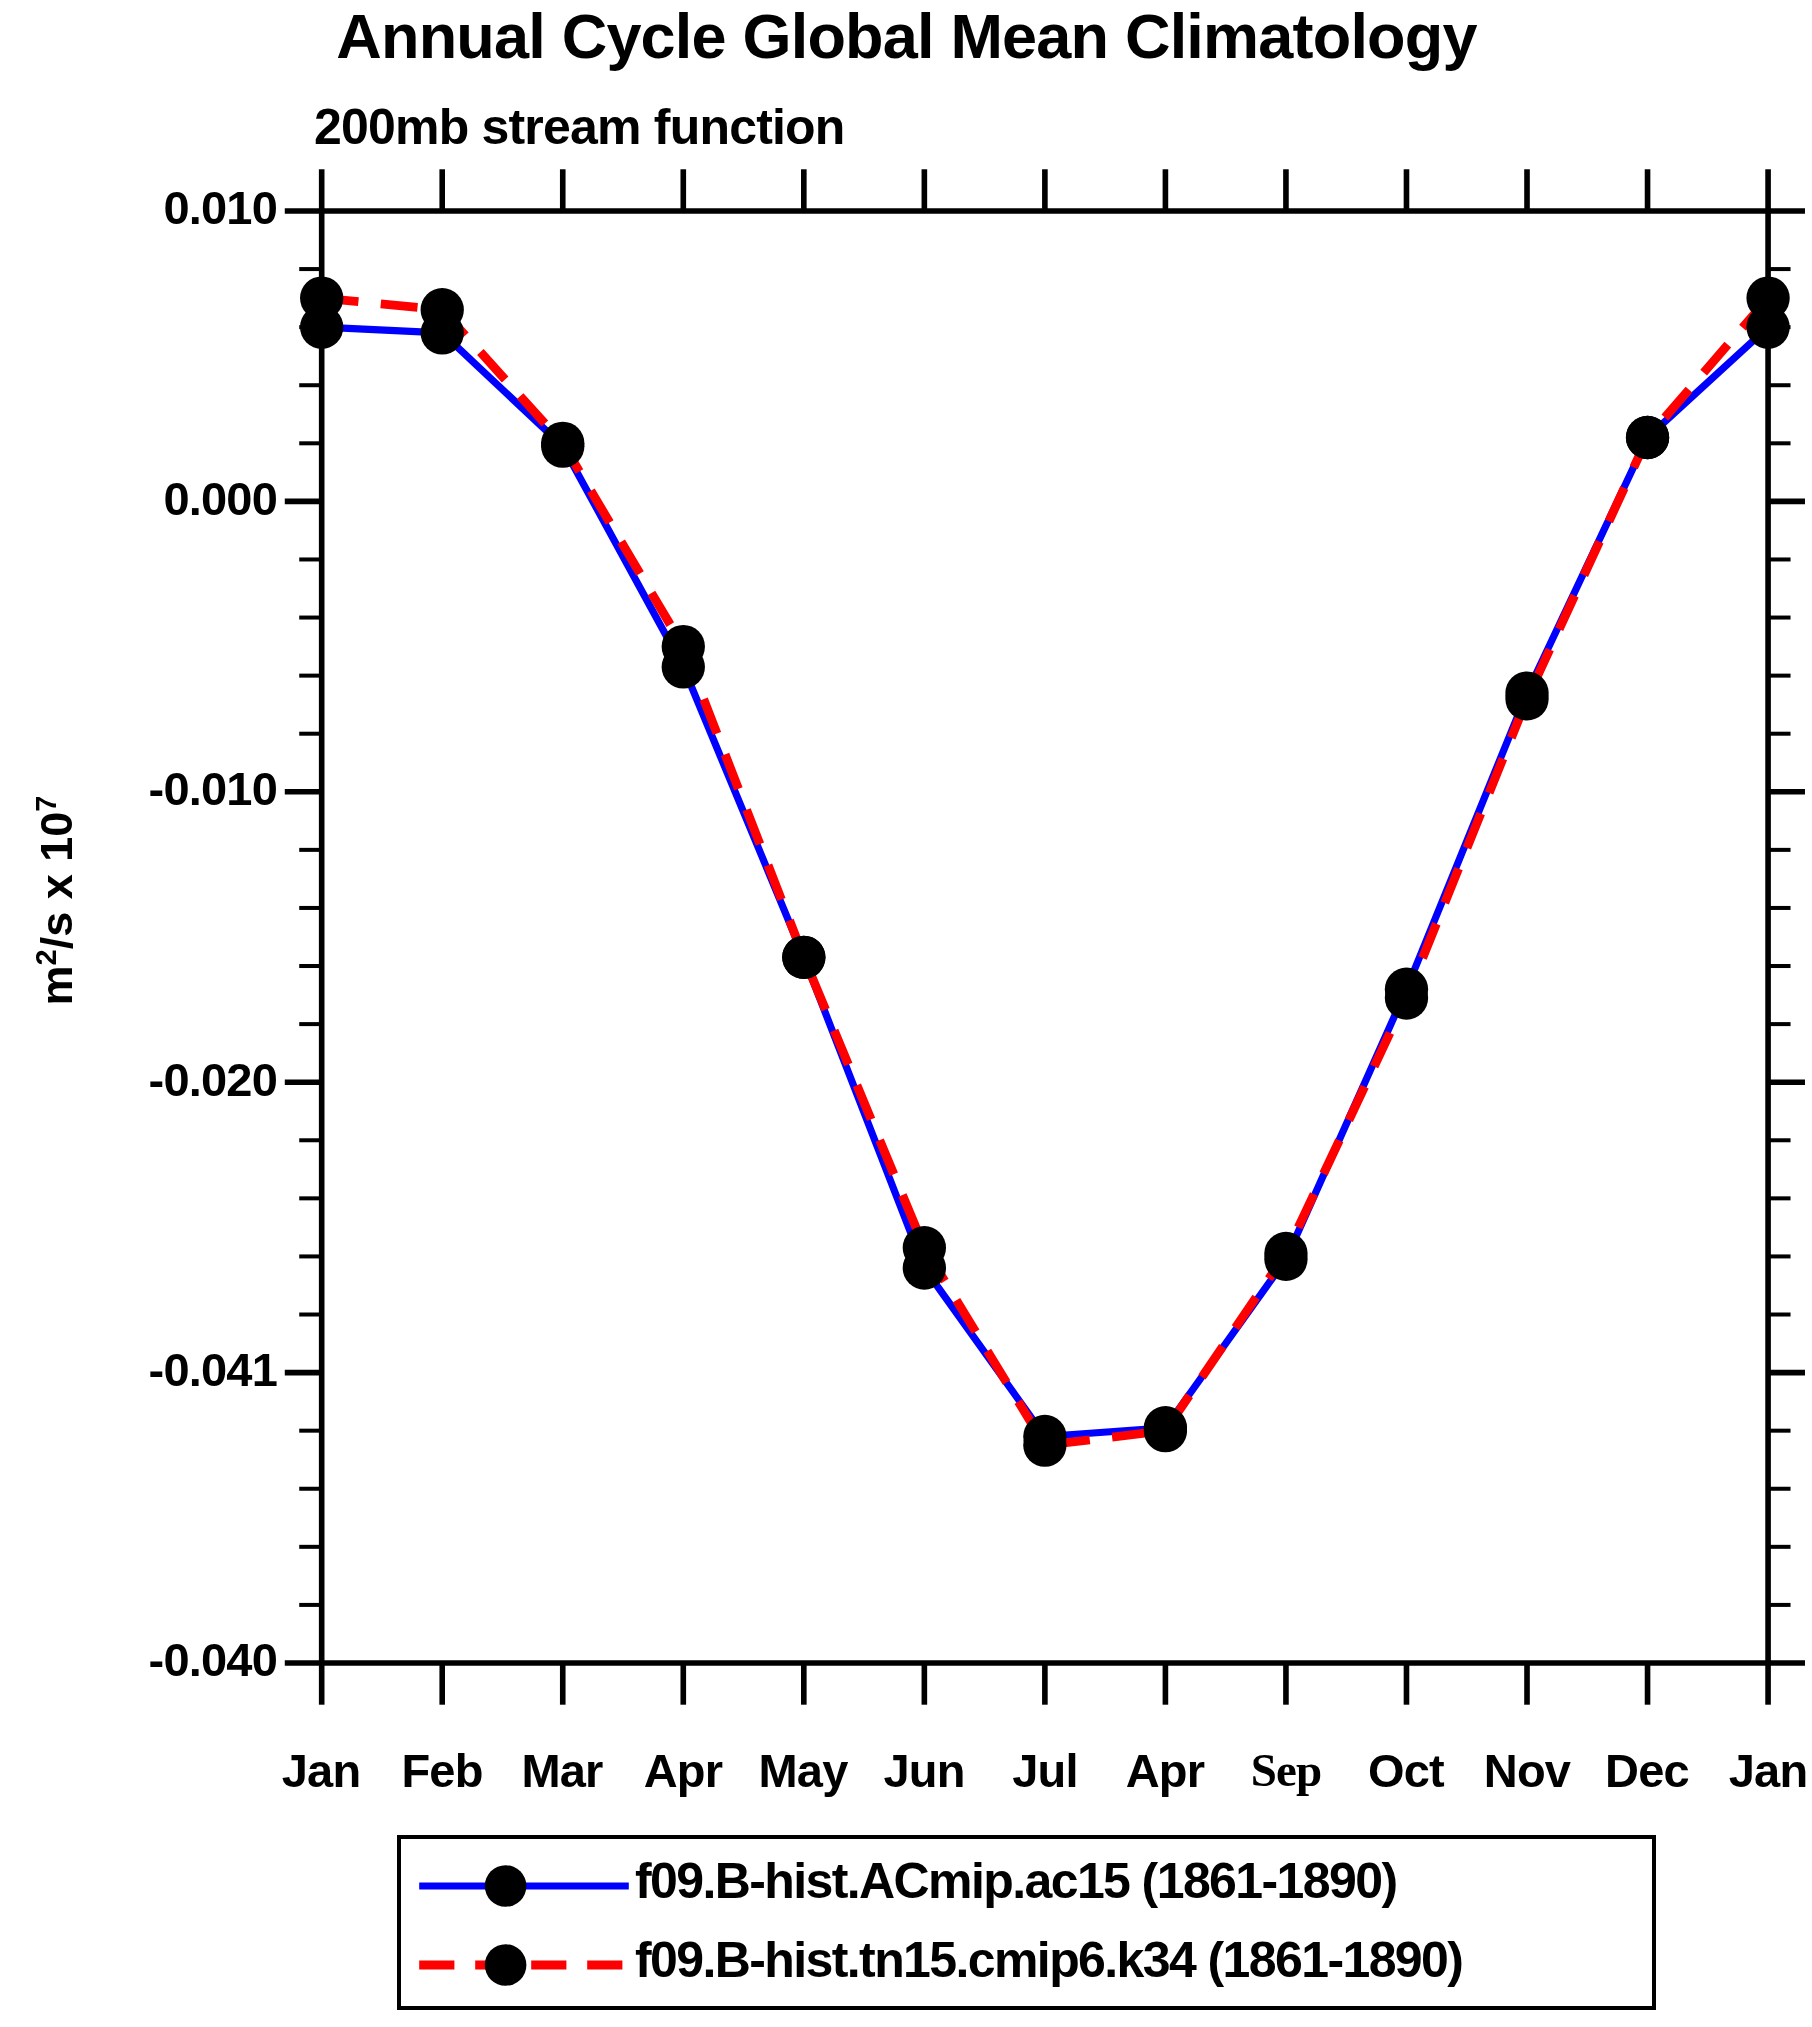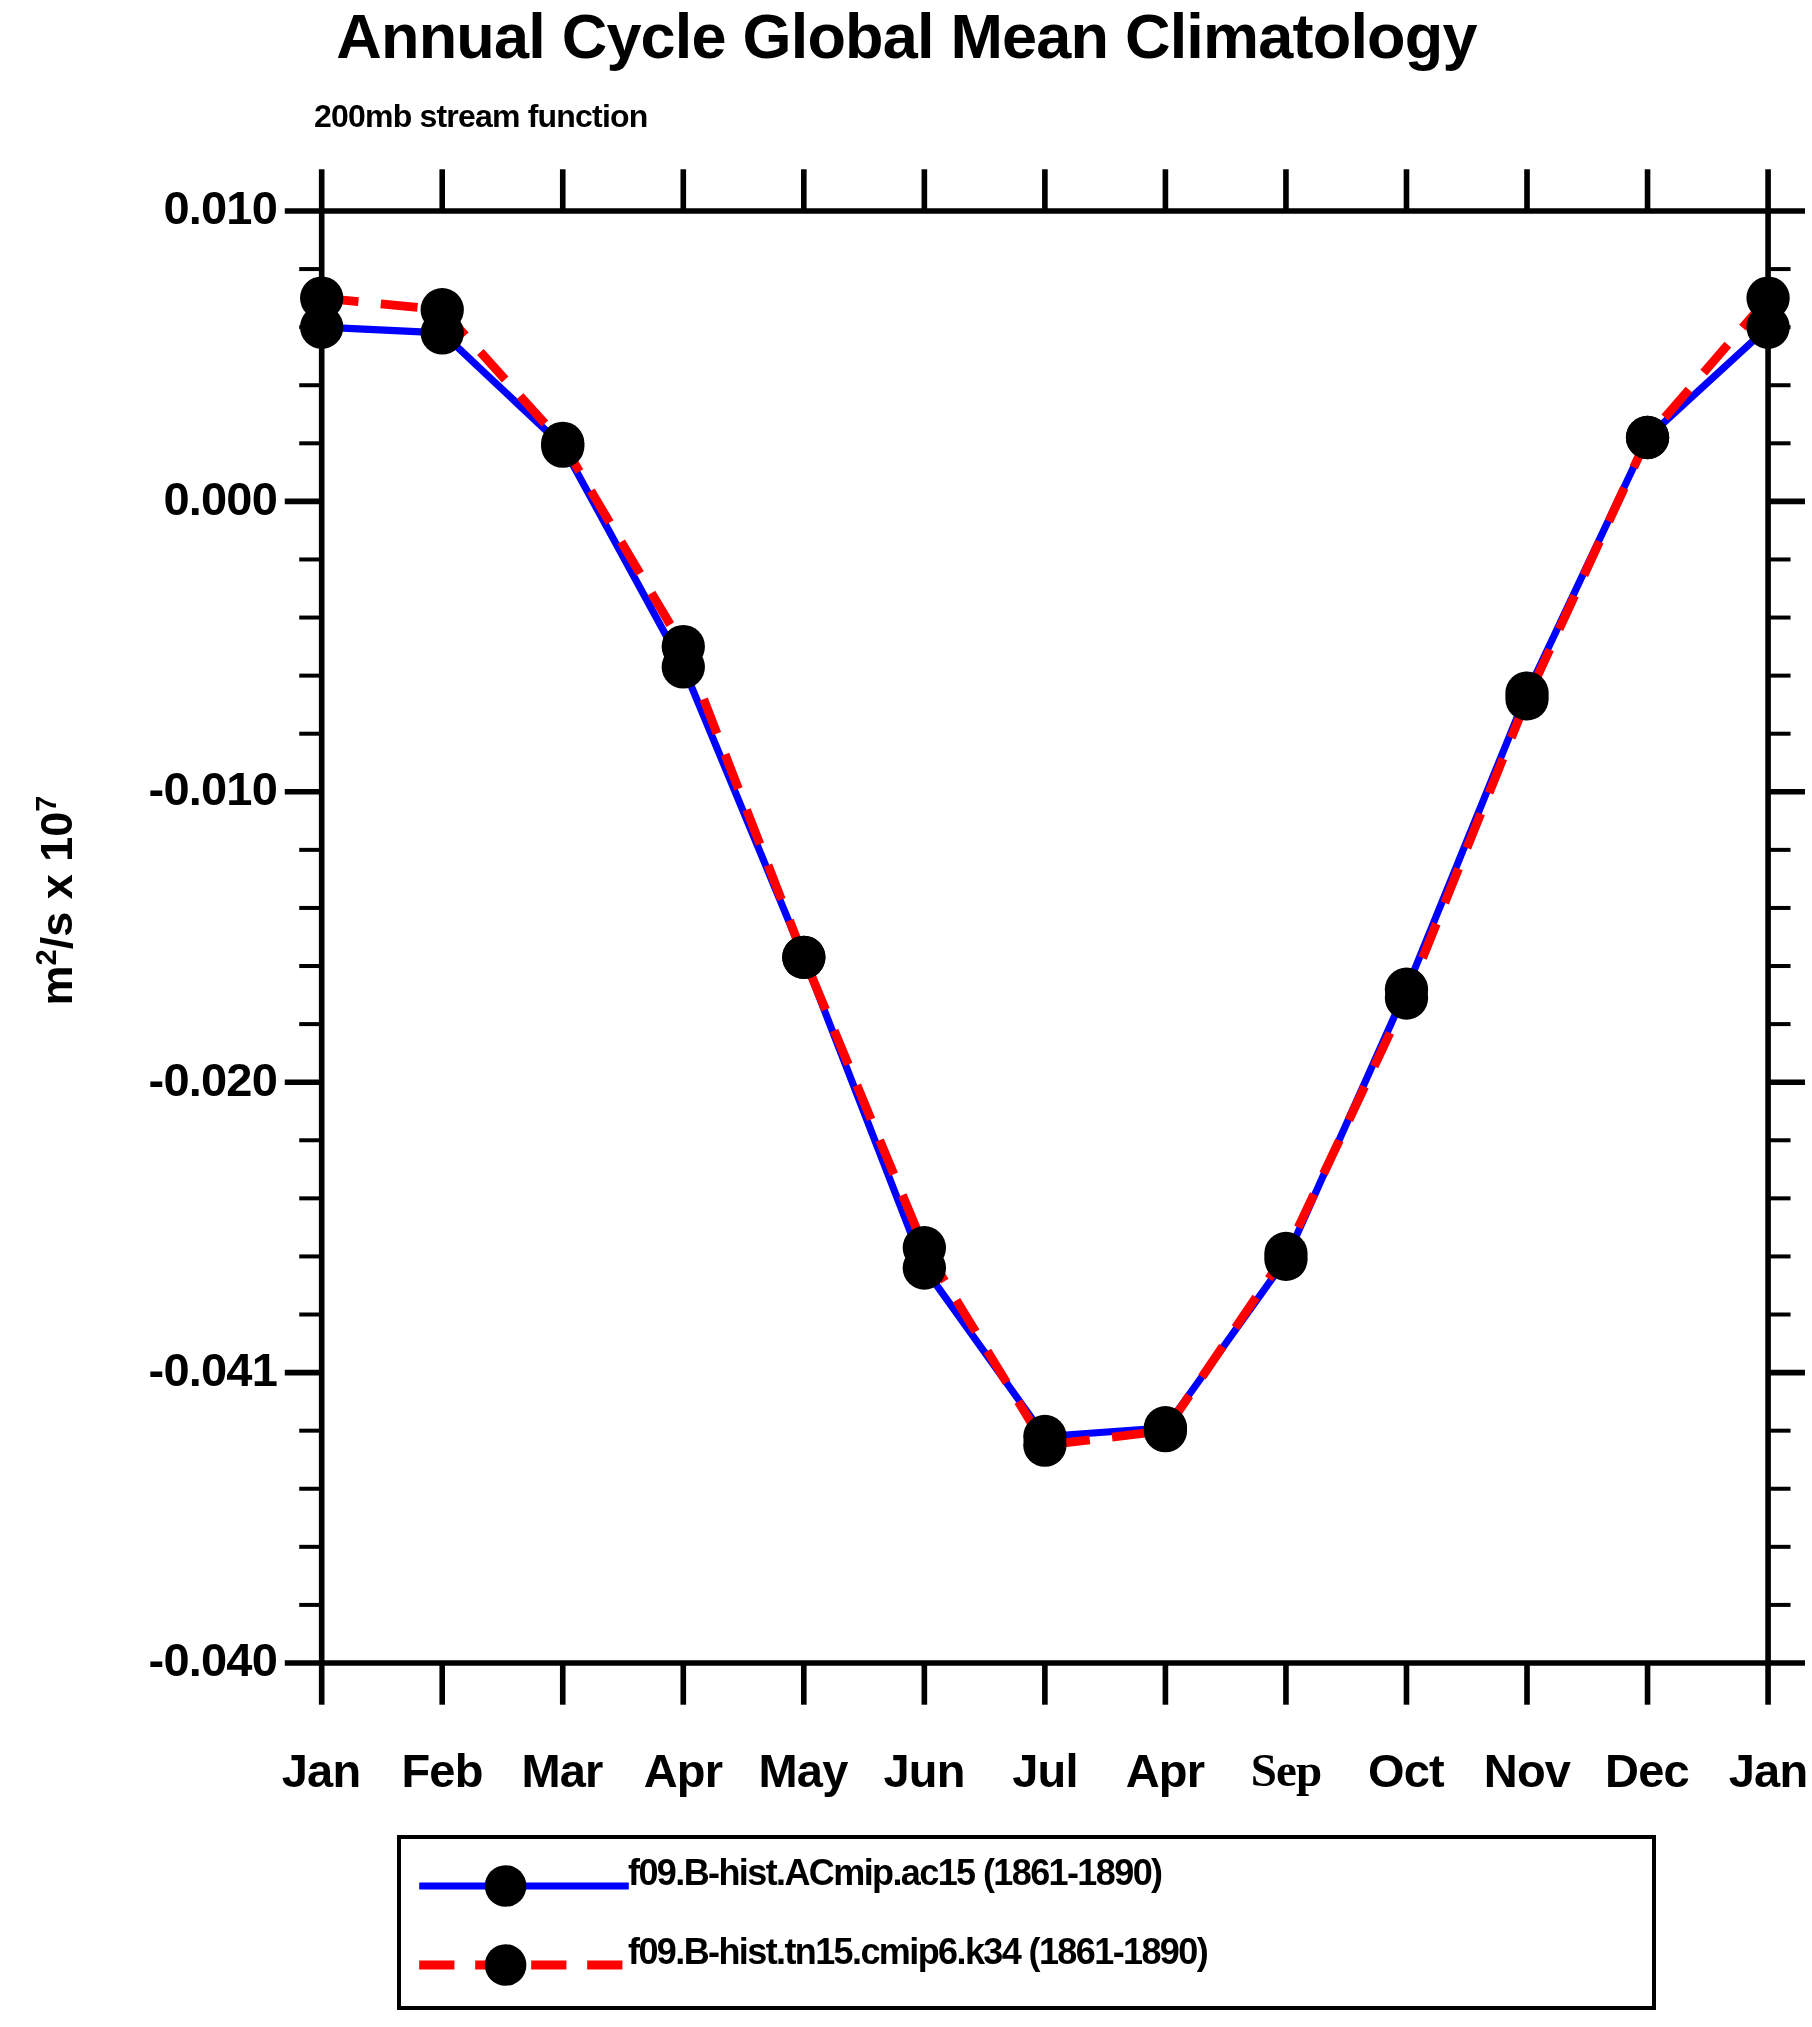--- a/index.html
+++ b/index.html
@@ -7,21 +7,21 @@
   body{width:1813px;height:2028px;font-family:"Liberation Sans",sans-serif;color:#000;overflow:hidden;}
   #root{position:relative;width:1813px;height:2028px;}
 
   .title{
     position:absolute; left:0; top:0; width:1813px; text-align:center;
     font-size:63px; font-weight:bold; letter-spacing:-0.8px;
     font-family:"Liberation Sans",sans-serif;
   }
   .subtitle{
     position:absolute; left:314px; top:98px;
-    font-size:32px; font-weight:bold; letter-spacing:-0.8px;
+    font-size:50px; font-weight:bold; letter-spacing:-0.8px;
     font-family:"Liberation Sans",sans-serif;
   }
   .ylabel{
     position:absolute; left:-104px; top:874px; width:321px; text-align:center;
     font-size:45px; font-weight:bold;
     transform:rotate(-90deg); transform-origin:center center;
     font-family:"Liberation Sans",sans-serif; white-space:nowrap;
   }
   .ylabel sup{font-size:29px; vertical-align:super;}
 
@@ -40,22 +40,22 @@
 
   .legend-box{
     position:absolute; left:397px; top:1835px; width:1259px; height:175px;
     border:4px solid #000; background:#fff; box-sizing:border-box;
   }
   .legend-row{position:absolute; left:0; width:1259px; height:72px;}
   .legend-row.r0{top:11.2px;}
   .legend-row.r1{top:90px;}
   .legend-sample{position:absolute; left:17.6px; top:0; width:210px; height:72px;}
   .legend-text{
-    position:absolute; left:227px; top:1.6px;
-    font-size:36px; font-weight:bold; letter-spacing:-1.6px; white-space:nowrap;
+    position:absolute; left:234px; top:1.6px;
+    font-size:50px; font-weight:bold; letter-spacing:-1.6px; white-space:nowrap;
     font-family:"Liberation Sans",sans-serif;
   }
 </style>
 </head>
 <body>
 
 <div id="root">
 
   <div class="title">Annual Cycle Global Mean Climatology</div>
   <div class="subtitle">200mb stream function</div>

